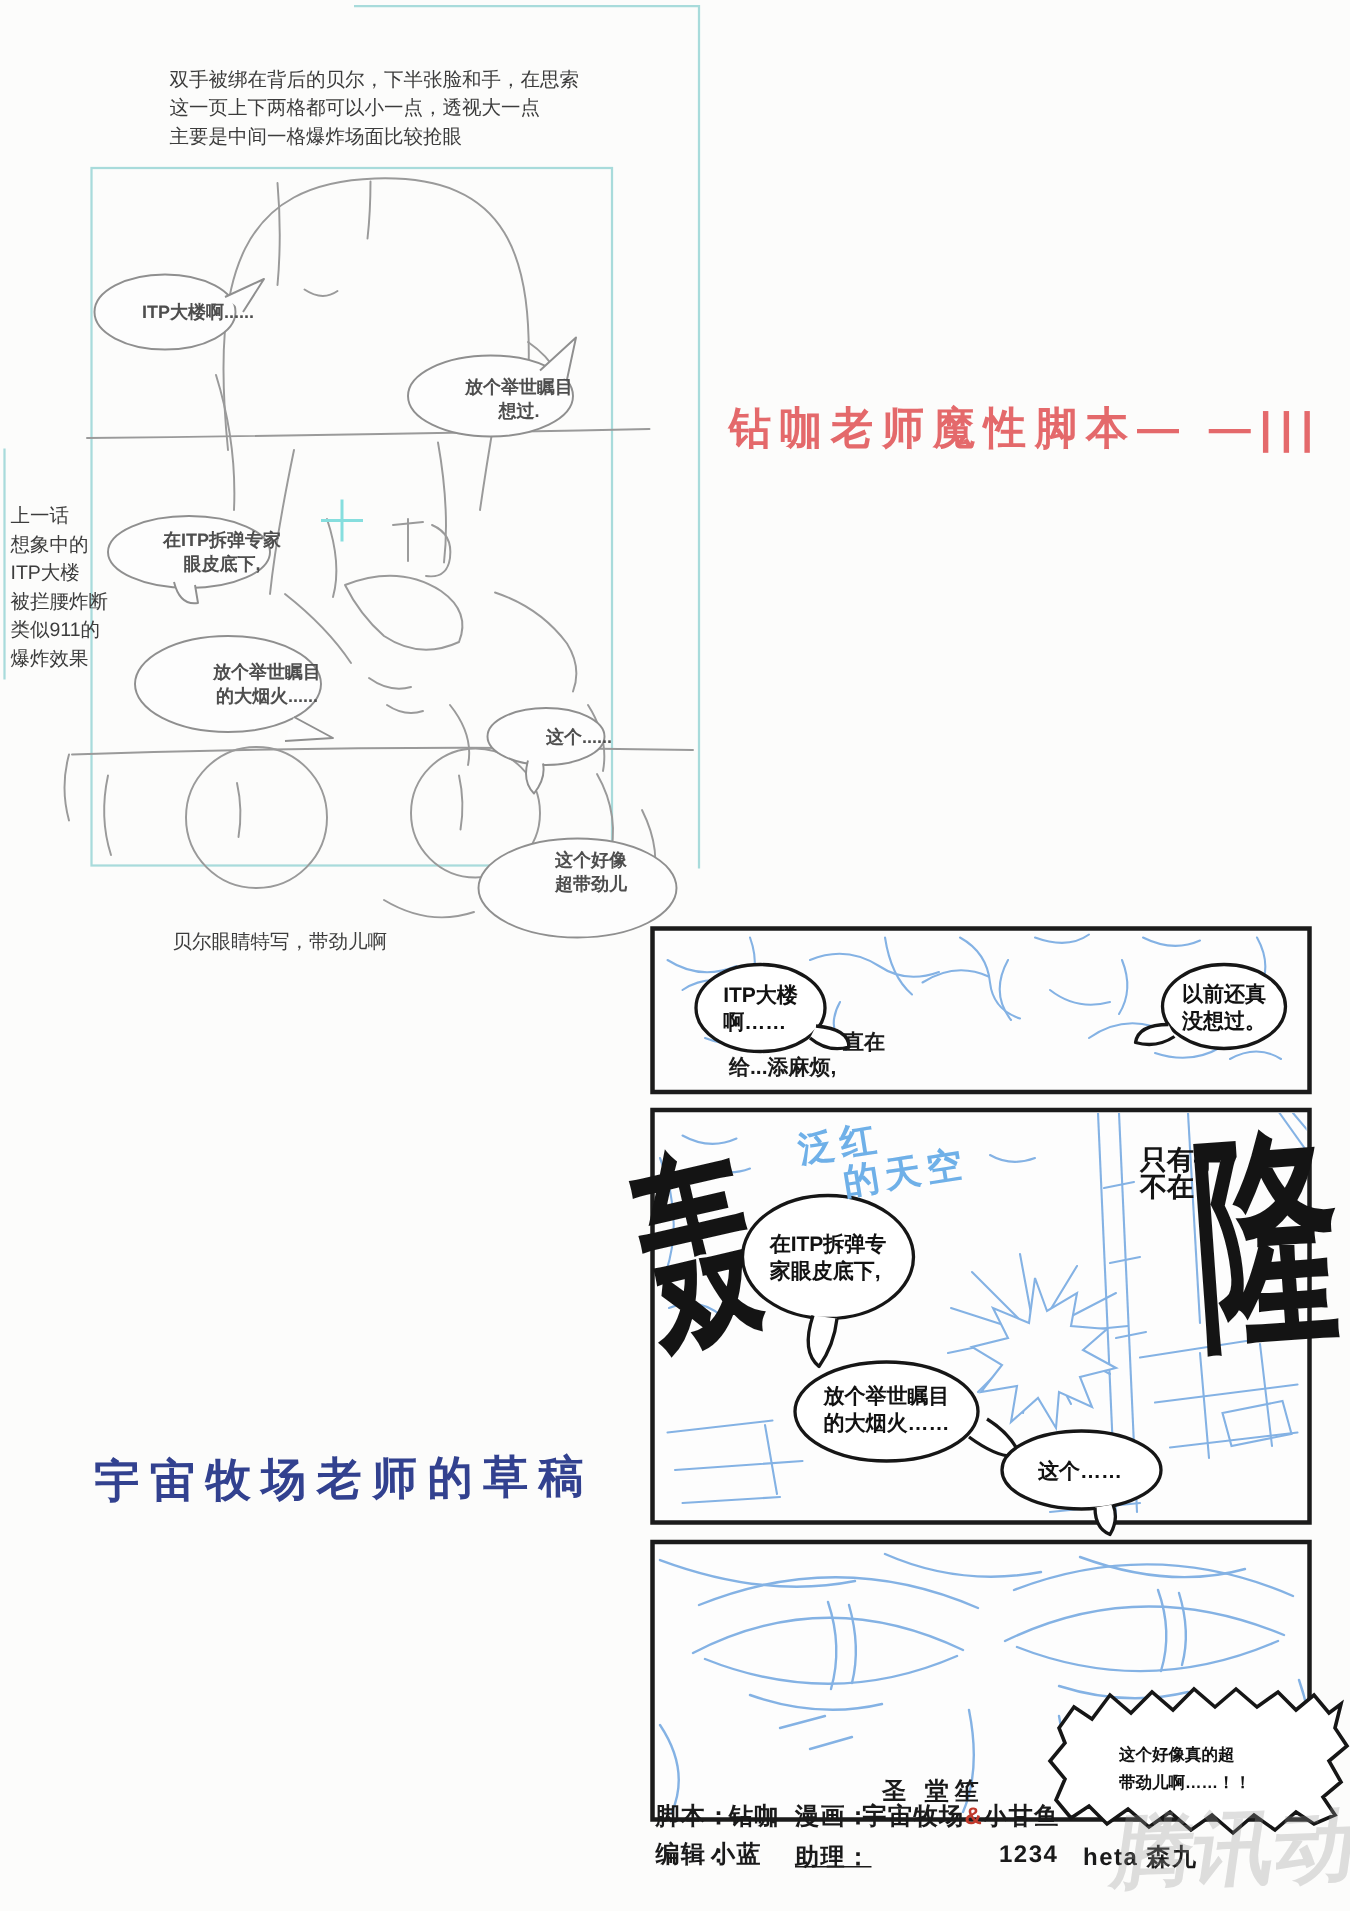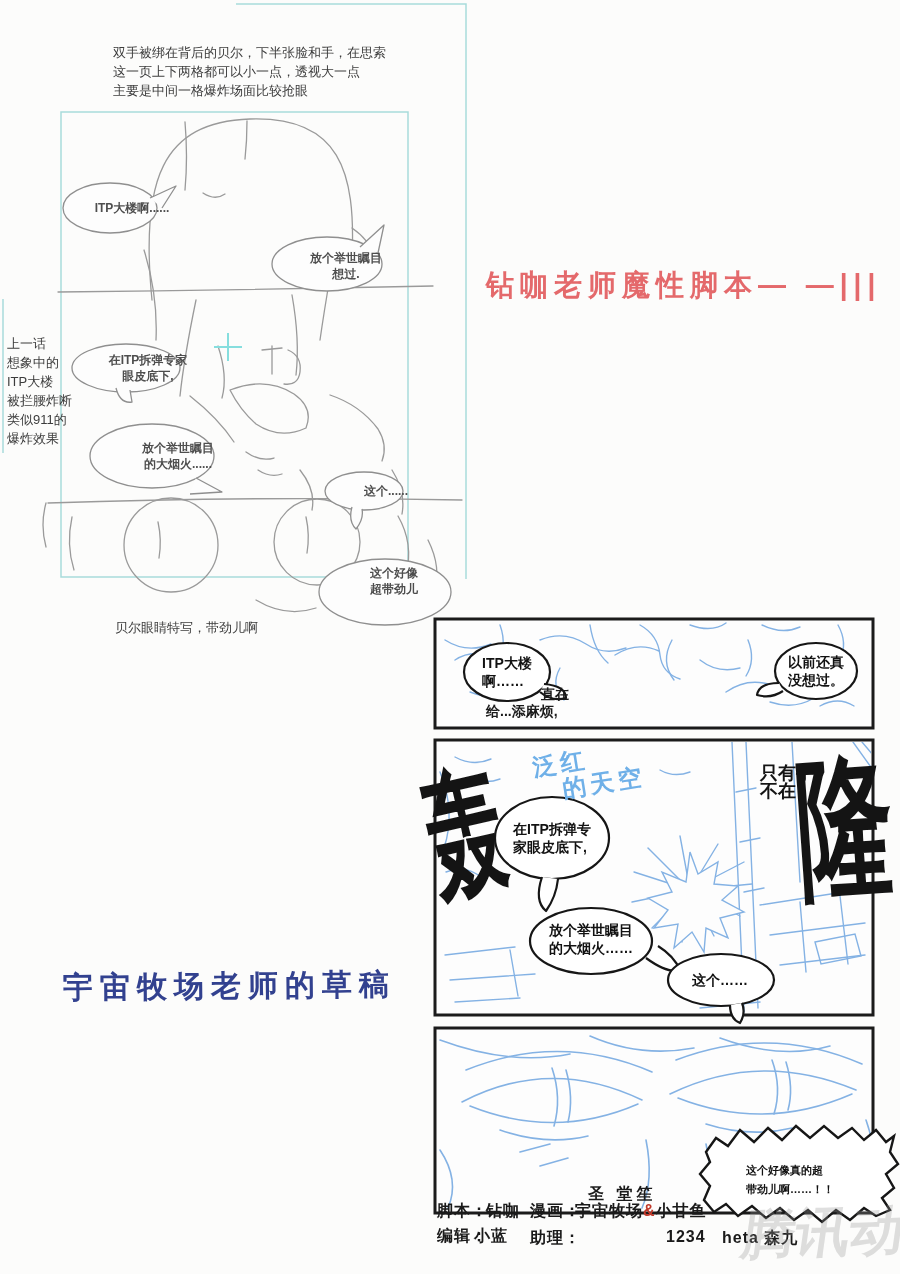--- a/index.html
+++ b/index.html
@@ -36,21 +36,21 @@
     color:#4e4e4e;font-size:12px;line-height:16px;font-weight:600;
     text-align:center;transform:translate(-50%,-50%);white-space:pre-line;margin-left:22px;
   }
   
   .sk-text{
     color:#121212;font-size:14px;line-height:18px;font-weight:700;
     text-align:left;transform:translate(-50%,-50%);white-space:pre-line;
   }
 
   #p1-partial{left:486px;top:686px;color:#1a1a1a;font-size:14px;line-height:17px;font-weight:700;}
-  #p1-partial .l1{margin-left:55px;}
+  #p1-partial .l1{margin-left:76px;}
 
   #p2-side{left:760px;top:764px;color:#141414;font-size:18px;line-height:18px;font-weight:700;}
 
   #blue-note{
     left:534px;top:746px;color:#6fb0e8;font-size:24px;line-height:26px;font-weight:700;
     transform:rotate(-9deg);letter-spacing:4px;
   }
   #blue-note .l2{margin-left:26px;}
 
   .sfx{color:#141414;font-weight:900;line-height:1;transform-origin:center;}
@@ -310,19 +310,19 @@
 
 <div>
   <span class="abs credit" style="left:437px;top:1201px;">脚本：</span>
   <span class="abs credit" style="left:486px;top:1201px;">钻咖</span>
   <span class="abs credit" style="left:530px;top:1201px;text-align:center;">漫画：</span>
   <span class="abs credit" style="left:575px;top:1201px;">
     <span>宇宙牧场</span><span class="amp">&amp;</span><span>小甘鱼</span>
   </span>
   <span class="abs credit" style="left:437px;top:1226px;text-align:center;">编辑：</span>
   <span class="abs credit" style="left:474px;top:1226px;">小蓝</span>
-  <span class="abs credit" style="left:530px;top:1228px;">助理：</span>
+  <span class="abs credit" style="left:530px;top:1228px;text-decoration:underline;">助理：</span>
   <span class="abs credit" style="left:588px;top:1184px;letter-spacing:4px;">圣 堂笙</span>
   <span class="abs credit" style="left:666px;top:1228px;">1234</span>
   <span class="abs credit" style="left:722px;top:1228px;">heta 森九</span>
 </div>
 
 <div class="abs" id="watermark">腾讯动漫</div>
 
 </body></html>

